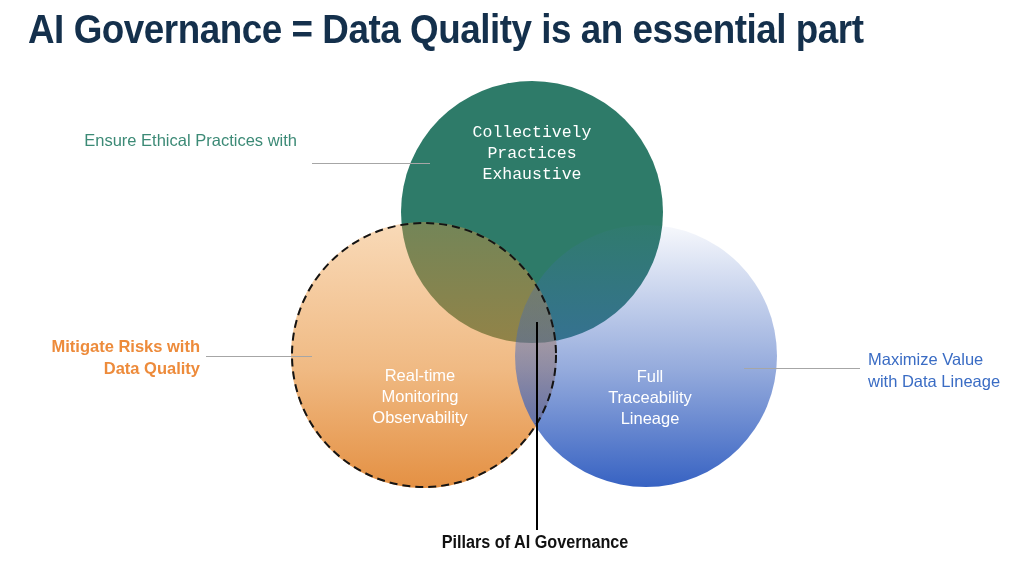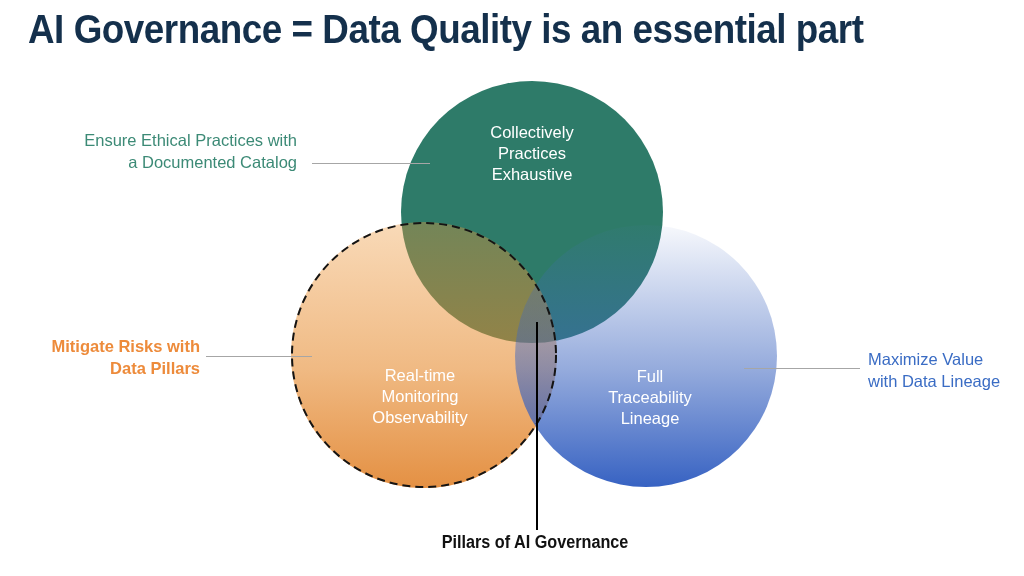--- a/index.html
+++ b/index.html
@@ -38,21 +38,21 @@
   }
   .dashed-overlay{
     position:absolute;left:0;top:0;width:1024px;height:576px;
     z-index:5;pointer-events:none;
   }
   .circle-text{
     position:absolute;z-index:7;
     width:220px;text-align:center;
     color:#ffffff;font-size:16.5px;line-height:21px;
   }
-  .text-catalogue{left:422px;top:122px;}
+  .text-catalogue{left:422px;top:122px;font-family:Liberation Mono, monospace;}
   .text-monitoring{left:310px;top:365px;}
   .text-lineage{left:540px;top:366px;}
   .callout{
     position:absolute;z-index:7;
     font-size:16.5px;line-height:21.5px;
   }
   .callout-catalog{left:47px;top:130px;width:250px;text-align:right;color:#3C8A76;}
   .callout-quality{left:40px;top:336px;width:160px;text-align:right;color:#ED8B3B;font-weight:bold;}
   .callout-lineage{left:868px;top:349px;width:170px;text-align:left;color:#3A6CC4;}
   .connector{
@@ -100,25 +100,24 @@
     <div>Lineage</div>
   </div>
   <div class="circle-text text-monitoring">
     <div>Real-time</div>
     <div>Monitoring</div>
     <div>Observability</div>
   </div>
 
   <div class="callout callout-catalog">
     <div>Ensure Ethical Practices with</div>
-    <div>a Documented Catalog</div>
   </div>
   <div class="callout callout-quality">
     <div>Mitigate Risks with</div>
-    <div>Data Pillars</div>
+    <div>Data Quality</div>
   </div>
   <div class="callout callout-lineage">
     <div>Maximize Value</div>
     <div>with Data Lineage</div>
   </div>
 
   <div class="connector connector-catalog"></div>
   <div class="connector connector-quality"></div>
   <div class="connector connector-lineage"></div>
 

